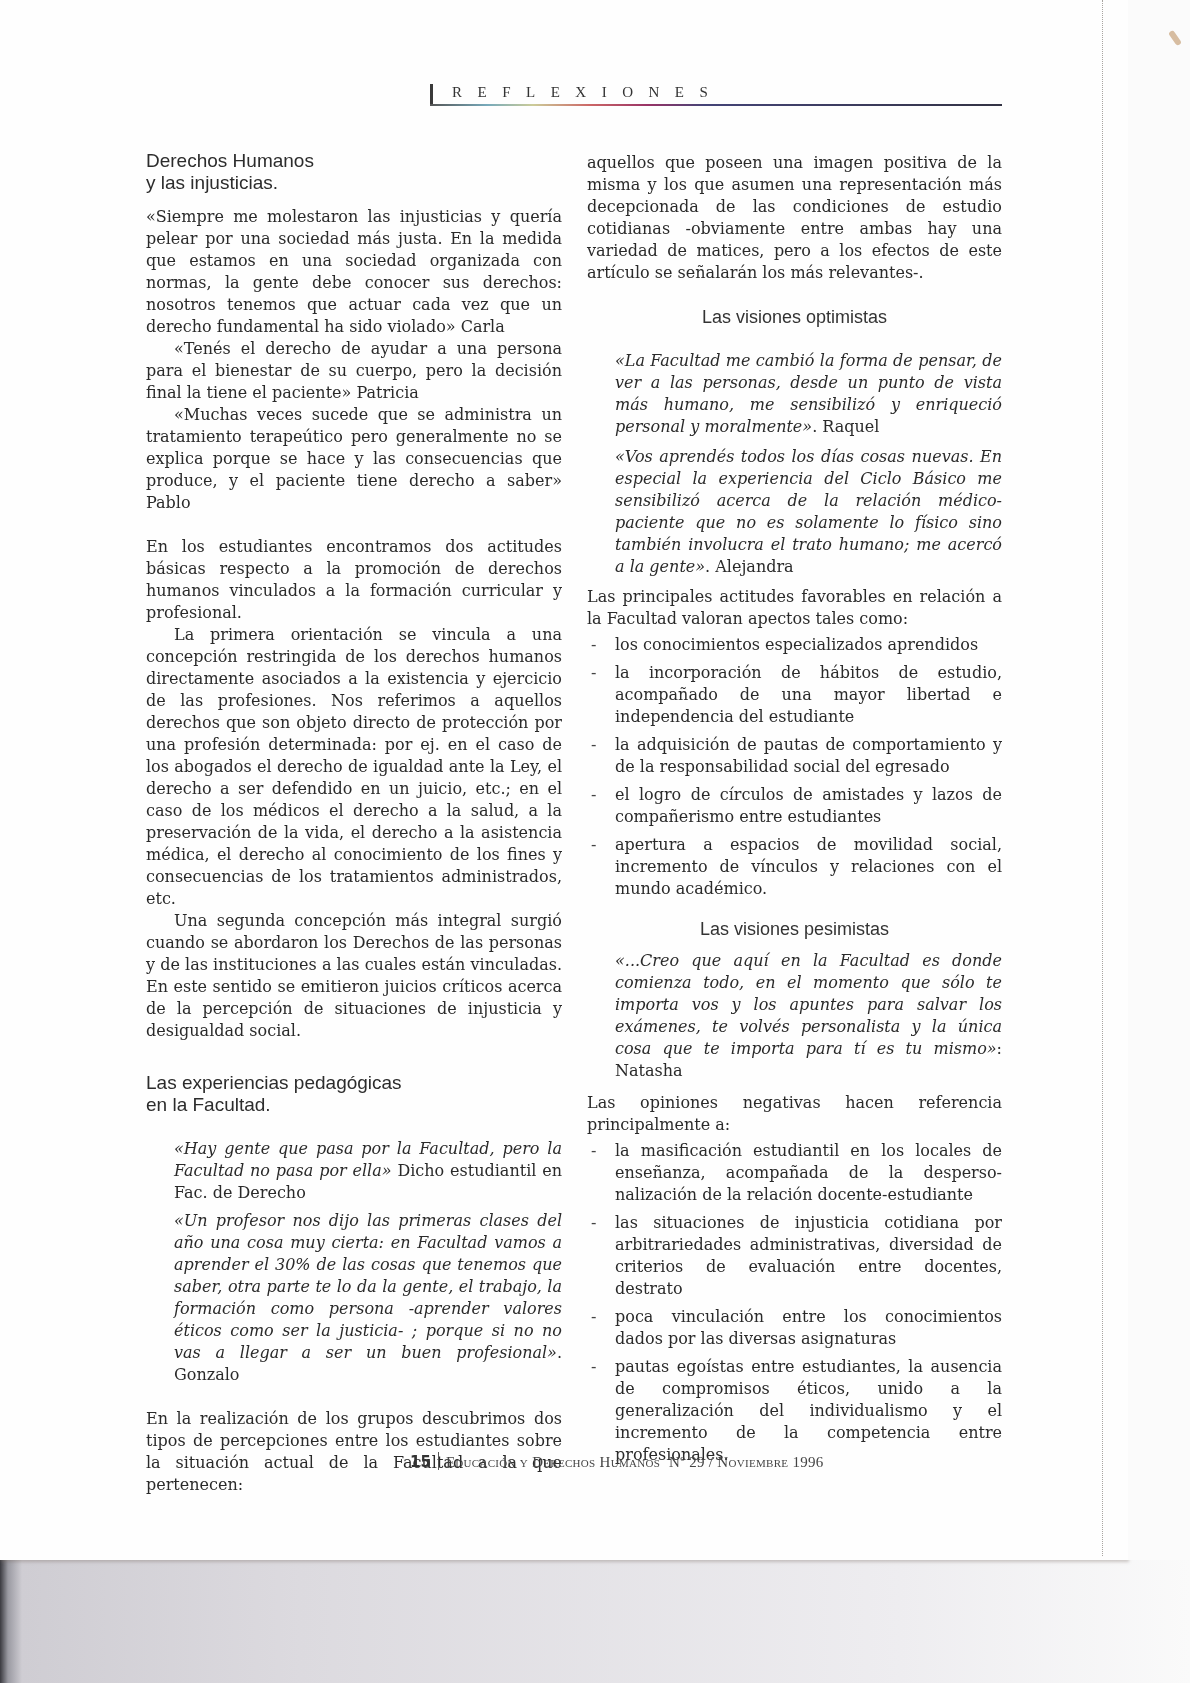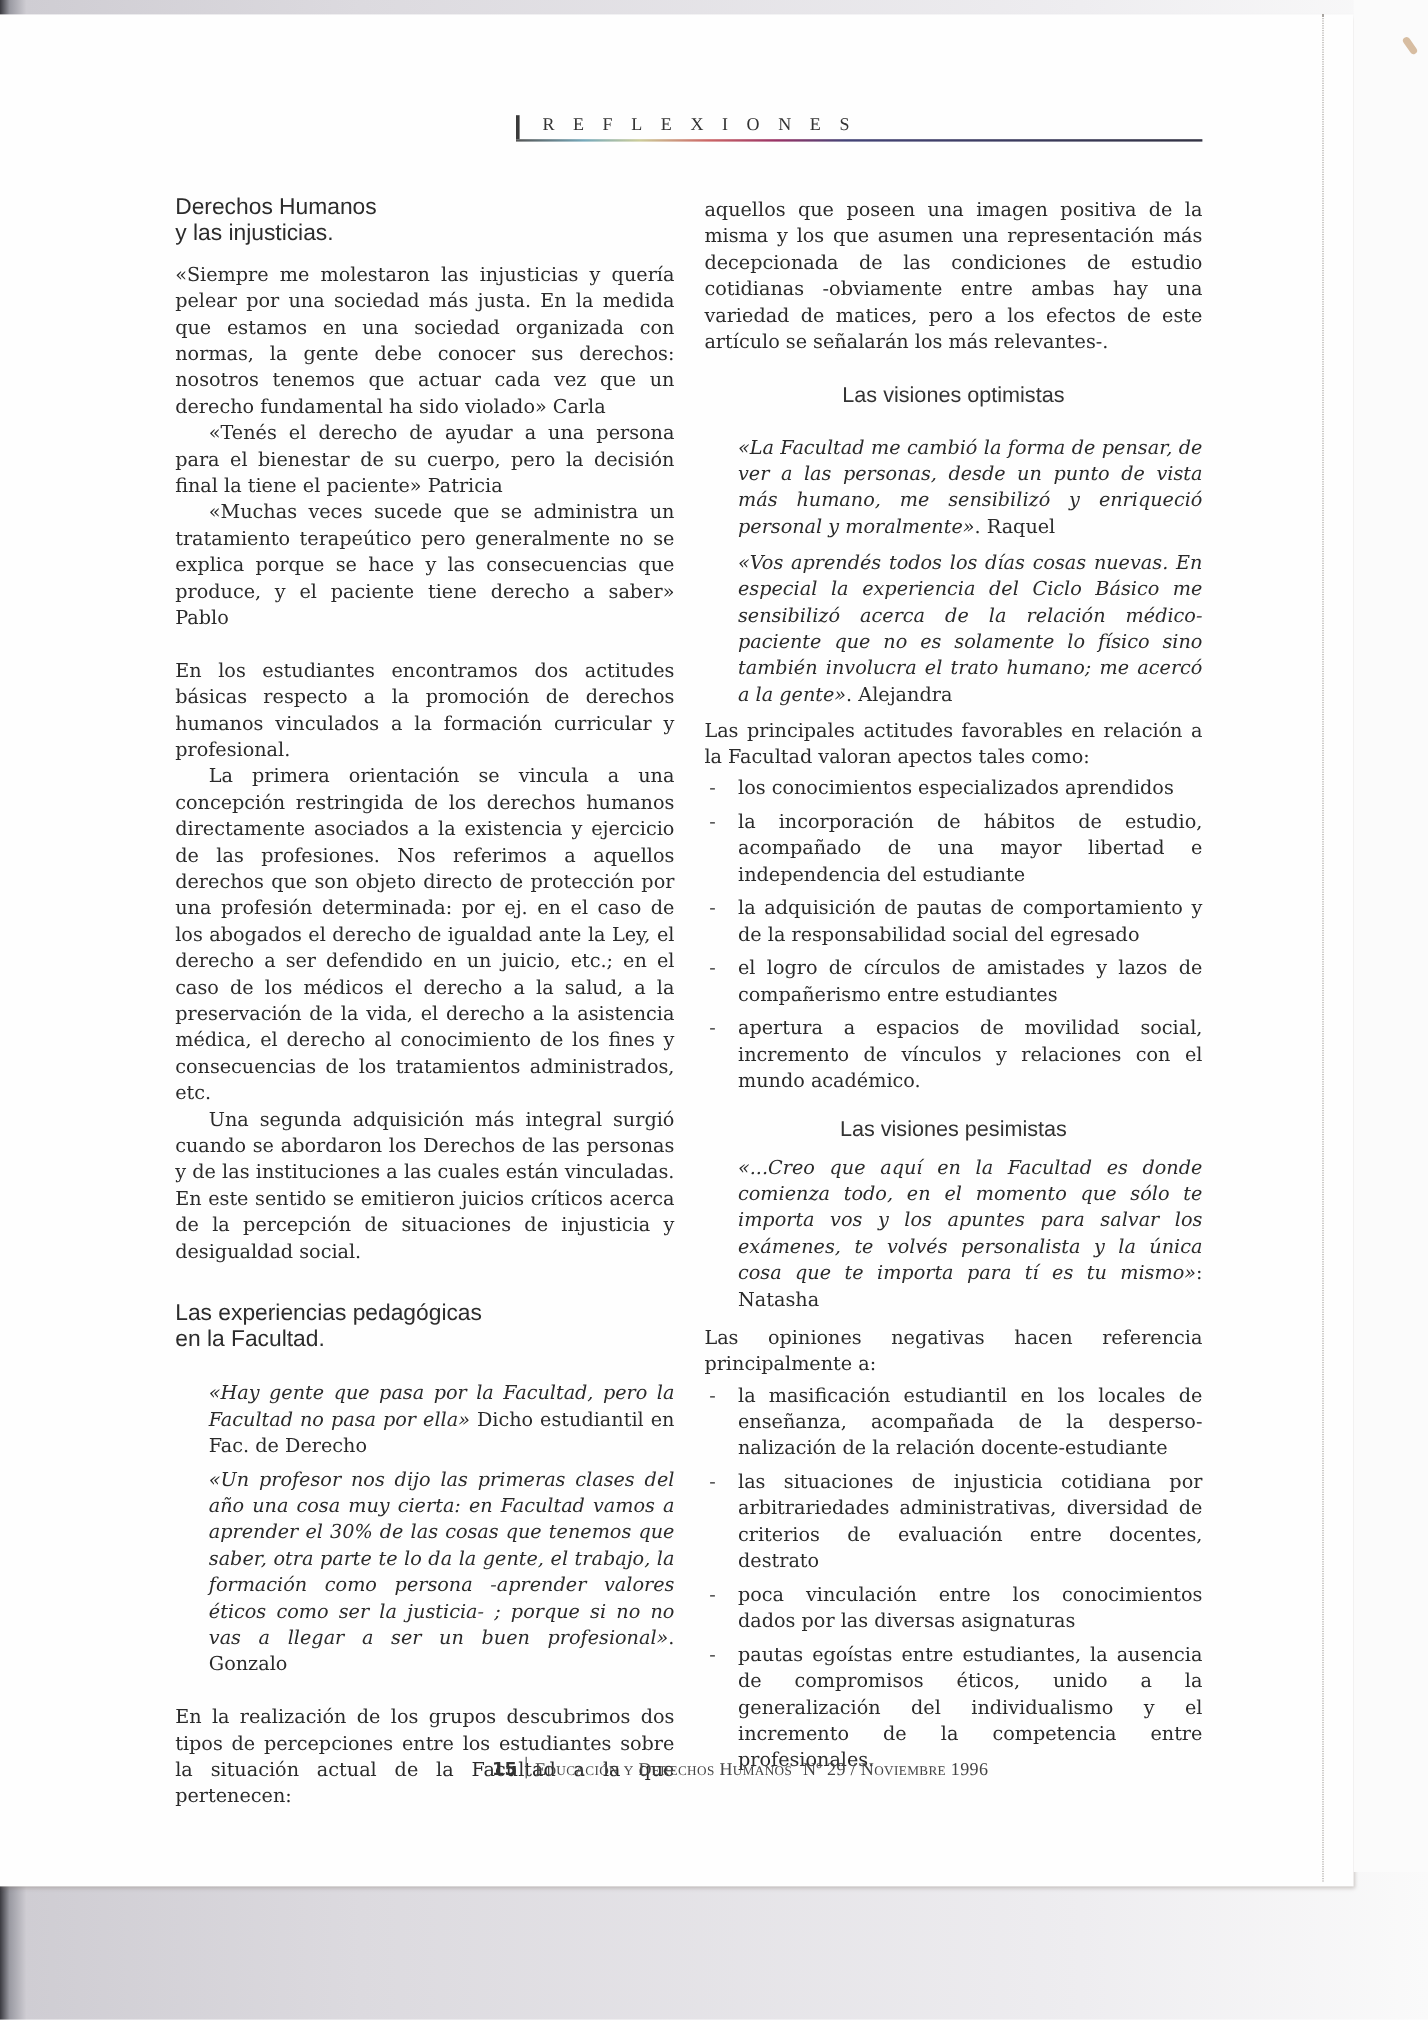--- a/index.html
+++ b/index.html
@@ -3,21 +3,21 @@
   <meta charset="utf-8">
   <style>
     html, body { margin: 0; padding: 0; }
     body {
       width: 1190px; height: 1683px; position: relative; overflow: hidden;
       background: linear-gradient(90deg, #3a3a40 0px, #9a9aa2 8px, #cfcdd3 22px, #dcdadf 300px, #eeedf0 900px, #fafafa 1190px);
       font-family: "DejaVu Serif", "Liberation Serif", serif;
       color: #2a2a2a;
     }
     .page {
-      position: absolute; left: 0; top: 12px; width: 1128px; height: 1560px;
+      position: absolute; left: 0; top: 0; width: 1128px; height: 1560px;
       background: #fefefe;
       box-shadow: 1px 2px 3px rgba(120,110,100,0.35);
     }
     .page-edge {
       position: absolute; left: 1102px; top: 0; width: 2px; height: 1556px;
       border-left: 1px dotted #a8a4a0;
     }
     .outer-strip { position:absolute; left:1128px; top:0; width:62px; height:1560px; background:#fbfbfb; }
     .smudge { position:absolute; left:1172px; top:30px; width:6px; height:16px; background:#c8a27a; transform: rotate(-35deg); opacity:.7; border-radius:3px;}
 
@@ -78,21 +78,21 @@
       <span>Derechos Humanos</span><br>
       <span>y las injusticias.</span>
     </h2>
     <div class="gap-s"></div>
     <p>«Siempre me molestaron las injusticias y quería pelear por una sociedad más justa. En la medida que estamos en una sociedad organizada con normas, la gente debe conocer sus derechos: nosotros tenemos que actuar cada vez que un derecho fundamental ha sido violado» Carla</p>
     <p class="indent">«Tenés el derecho de ayudar a una persona para el bienestar de su cuerpo, pero la decisión final la tiene el paciente» Patricia</p>
     <p class="indent">«Muchas veces sucede que se administra un tratamiento terapeútico pero generalmente no se explica porque se hace y las consecuencias que produce, y el paciente tiene derecho a saber» Pablo</p>
     <div class="gap-m"></div>
     <p>En los estudiantes encontramos dos actitudes básicas respecto a la promoción de derechos humanos vinculados a la formación curricular y profesional.</p>
     <p class="indent">La primera orientación se vincula a una concepción restringida de los derechos humanos directamente asociados a la existencia y ejercicio de las profesiones. Nos referimos a aquellos derechos que son objeto directo de protección por una profesión determinada: por ej. en el caso de los abogados el derecho de igualdad ante la Ley, el derecho a ser defendido en un juicio, etc.; en el caso de los médicos el derecho a la salud, a la preservación de la vida, el derecho a la asistencia médica, el derecho al conocimiento de los fines y consecuencias de los tratamientos administrados, etc.</p>
-    <p class="indent">Una segunda adquisición más integral surgió cuando se abordaron los Derechos de las personas y de las instituciones a las cuales están vinculadas. En este sentido se emitieron juicios críticos acerca de la percepción de situaciones de injusticia y desigualdad social.</p>
+    <p class="indent">Una segunda concepción más integral surgió cuando se abordaron los Derechos de las personas y de las instituciones a las cuales están vinculadas. En este sentido se emitieron juicios críticos acerca de la percepción de situaciones de injusticia y desigualdad social.</p>
     <div class="gap-l"></div>
     <h2 class="head-bold">
       <span>Las experiencias pedagógicas</span><br>
       <span>en la Facultad.</span>
     </h2>
     <div class="gap-m"></div>
     <p class="quote"><em>«Hay gente que pasa por la Facultad, pero la Facultad no pasa por ella»</em><span> Dicho estudiantil en Fac. de Derecho</span></p>
     <div style="height:6px"></div>
     <p class="quote"><em>«Un profesor nos dijo las primeras clases del año una cosa muy cierta: en Facultad vamos a aprender el 30% de las cosas que tenemos que saber, otra parte te lo da la gente, el trabajo, la formación como persona -aprender valores éticos como ser la justicia- ; porque si no no vas a llegar a ser un buen profesional»</em><span>. Gonzalo</span></p>
     <div class="gap-m"></div>

